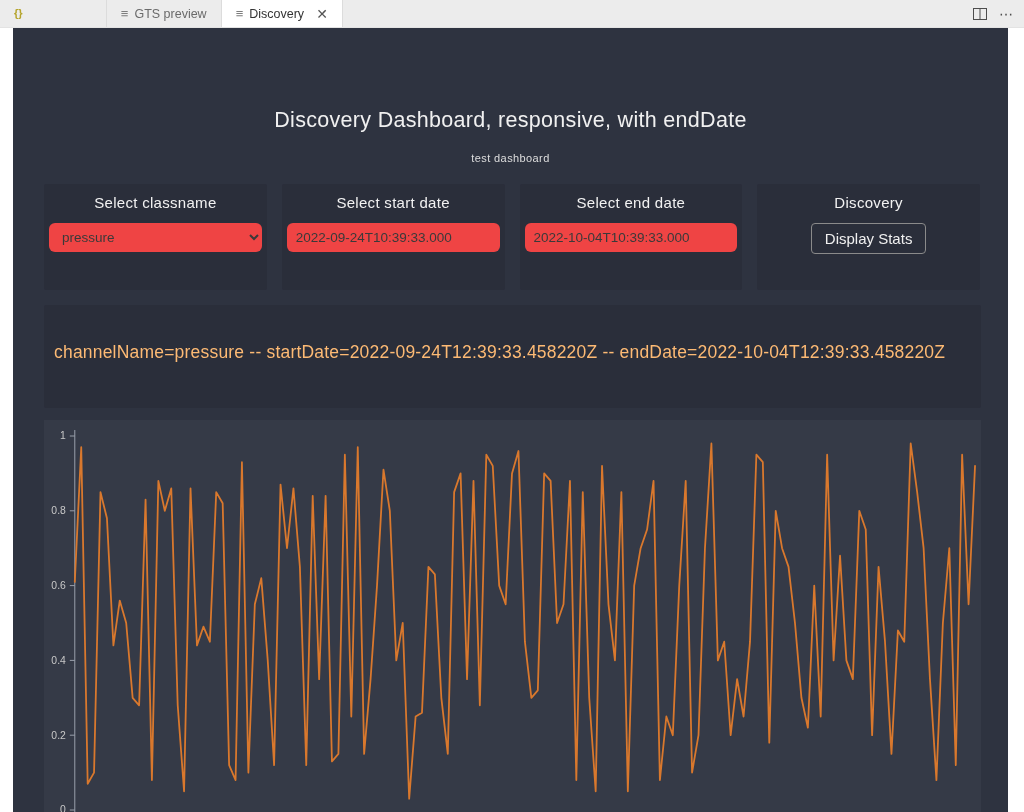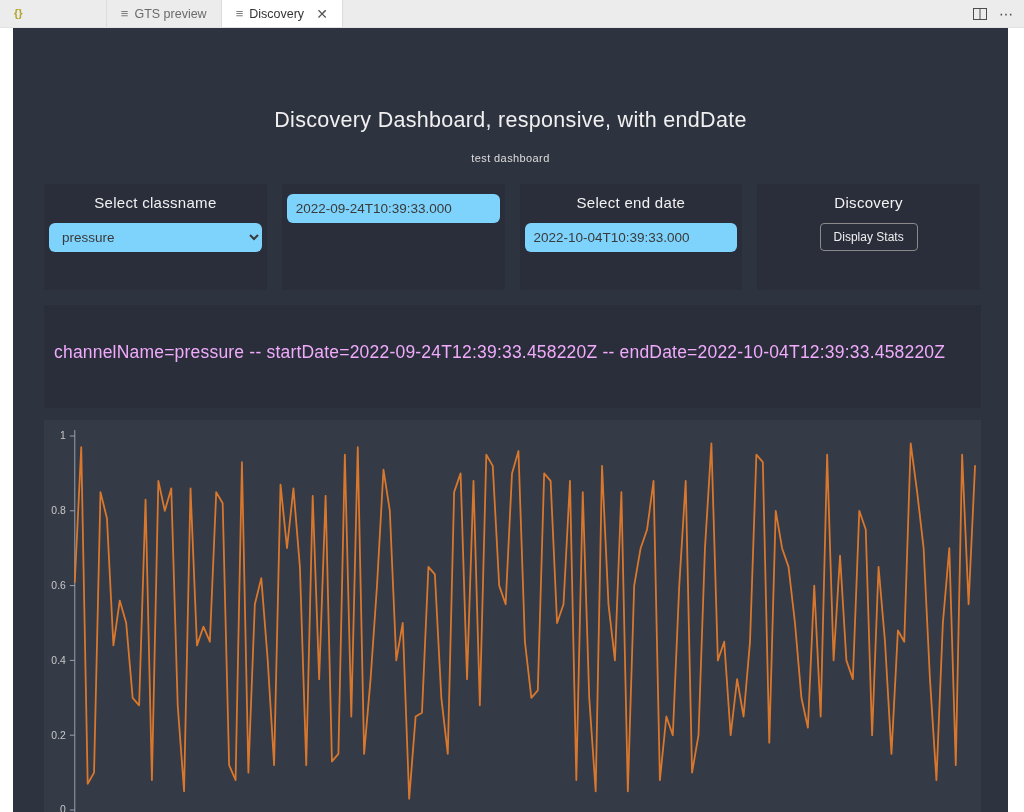--- a/index.html
+++ b/index.html
@@ -35,31 +35,31 @@
   .page-subtitle { position:absolute; top:124px; width:100%; text-align:center;
     font-size:11px; color:#dedede; letter-spacing:0.4px; }
 
   .controls { position:absolute; top:156px; left:31px; right:28px;
     display:flex; gap:15px; }
   .tile { background:#2a2e3a; border-radius:2px; }
   .control-tile { flex:1; height:106px; padding:10px 5px; }
   .tile-title { text-align:center; font-size:15px; color:#f2f2f2; margin-bottom:12px;
     font-weight:400; letter-spacing:0.3px; }
   .control-field { display:block; width:100%; height:29px; border:none; border-radius:6px;
-    background:#7dd3fc; color:#3a3a3a; font-size:13.5px; padding:0 9px;
+    background:#ef4444; color:#3a3a3a; font-size:13.5px; padding:0 9px;
     font-family:"Liberation Sans", sans-serif; outline:none; }
   select.control-field { appearance:auto; }
   .stats-btn-wrap { text-align:center; }
   .stats-btn { background:transparent; border:1px solid #8a8a8a; border-radius:4px;
-    color:#f0f0f0; font-size:12px; padding:6px 13px; cursor:pointer;
+    color:#f0f0f0; font-size:15px; padding:6px 13px; cursor:pointer;
     font-family:"Liberation Sans", sans-serif; }
 
   .debug-tile { position:absolute; top:277px; left:31px; right:27px; height:103px;
     padding:10px 10px; }
-  .debug-message { margin-top:27px; font-size:17.5px; color:#f0abfc; letter-spacing:0.2px;
+  .debug-message { margin-top:27px; font-size:17.5px; color:#fdba74; letter-spacing:0.2px;
     white-space:nowrap; }
 
   .chart-tile { position:absolute; top:392px; left:31px; right:27px; height:404px;
     background:#353a47; padding:2px; }
   .chart-svg { display:block; width:100%; height:398px; }
 </style>
 </head>
 <body>
 
 <div class="tabbar">
@@ -94,20 +94,21 @@
   <div class="page-subtitle">test dashboard</div>
 
   <div class="controls">
     <div class="tile control-tile">
       <div class="tile-title">Select classname</div>
       <select class="control-field">
         <option>pressure</option>
       </select>
     </div>
     <div class="tile control-tile">
+      <div class="tile-title">Select start date</div>
       <input class="control-field" type="text" value="2022-09-24T10:39:33.000" style="">
     </div>
     <div class="tile control-tile">
       <div class="tile-title">Select end date</div>
       <input class="control-field" type="text" value="2022-10-04T10:39:33.000" style="">
     </div>
     <div class="tile control-tile">
       <div class="tile-title">Discovery</div>
       <div class="stats-btn-wrap">
         <button class="stats-btn">Display Stats</button>

